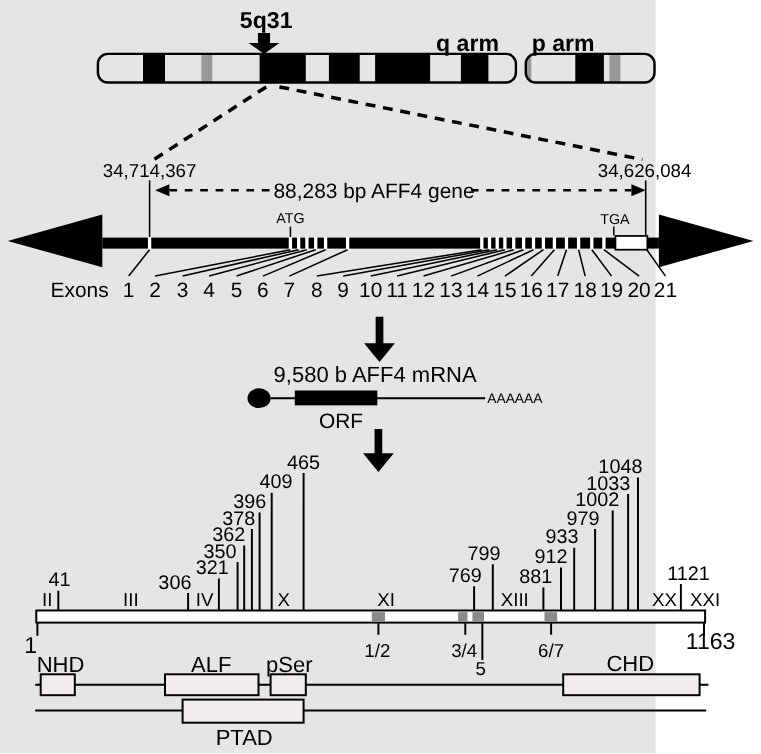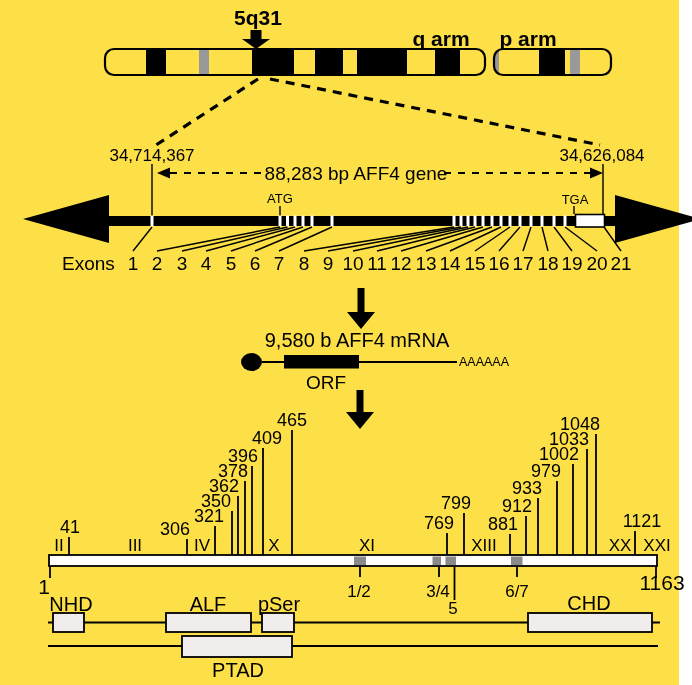--- a/index.html
+++ b/index.html
@@ -1,16 +1,16 @@
 <!DOCTYPE html>
 <html><head>
 <meta charset="utf-8">
 <style>
   html,body{margin:0;padding:0;background:#fff;}
-  #fig{width:663px;height:685px;position:relative;background:#fde047;padding-left:16px;}
+  #fig{width:596px;height:685px;position:relative;background:#e5e5e5;}
   svg text{font-family:"Liberation Sans",sans-serif;fill:#000;}
   .hdr{font-size:21px;font-weight:600;}
   .f12{font-size:12.5px;}
   .f13{font-size:13px;}
   .f17{font-size:17px;}
   .f18{font-size:18px;}
   .f19{font-size:19px;}
   .f20{font-size:20px;}
   .f21{font-size:21px;}
   .ctr{text-anchor:middle;}

